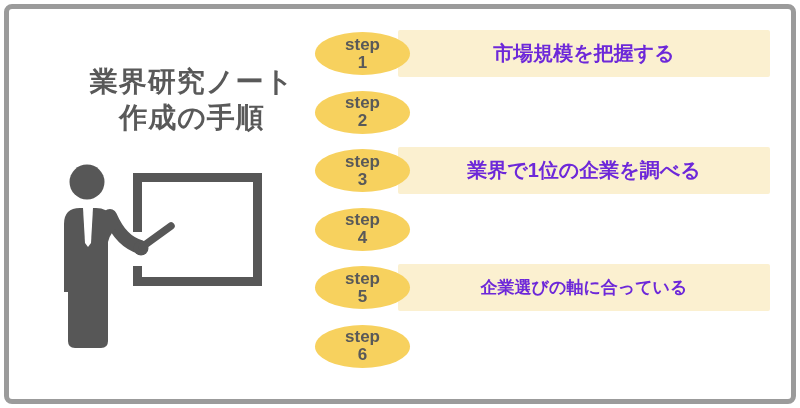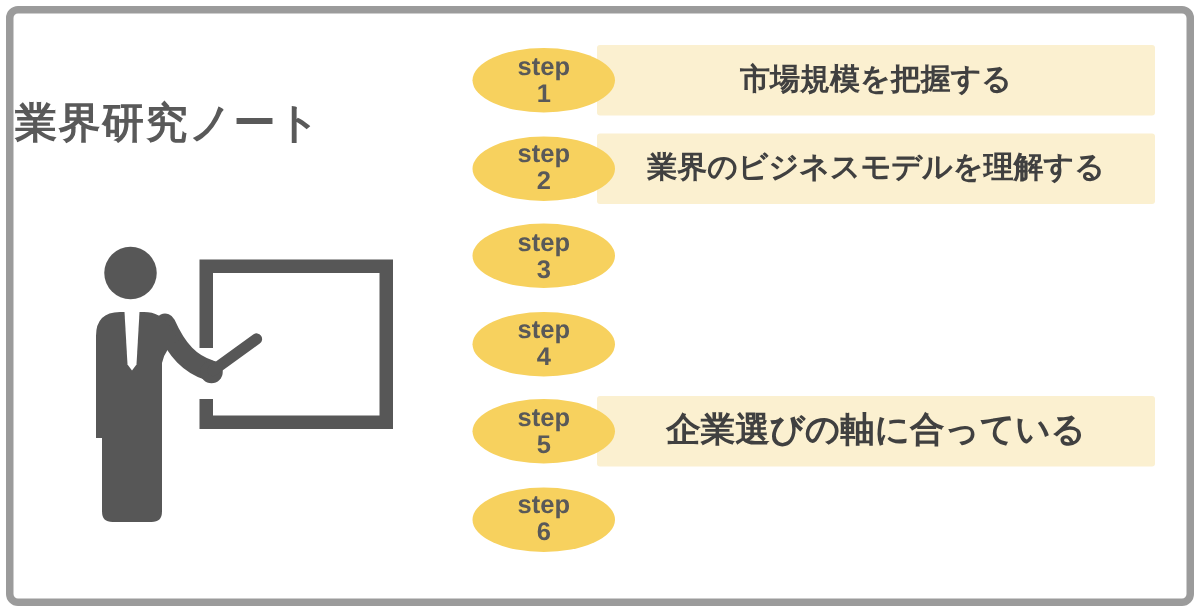--- a/index.html
+++ b/index.html
@@ -22,25 +22,27 @@
     border: 5px solid #9b9b9b;
     border-radius: 8px;
     background: #ffffff;
     box-sizing: border-box;
   }
   .title {
     position: absolute;
     left: 10px;
     top: 64px;
     width: 300px;
+    text-align: center;
     font-size: 28px;
     font-weight: bold;
     color: #595959;
     line-height: 1.3;
     letter-spacing: 1px;
+    padding-left: 32px;
   }
   .icon-wrap {
     position: absolute;
     left: 40px;
     top: 150px;
     width: 260px;
     height: 220px;
   }
   .steps {
     position: absolute;
@@ -60,28 +62,28 @@
     left: 83px;
     right: 0;
     top: 0;
     bottom: 0;
     background: #fbf0d0;
     border-radius: 2px;
     display: flex;
     flex-direction: column;
     align-items: center;
     justify-content: center;
-    color: #404040;
+    color: #6d28d9;
     font-weight: bold;
     font-size: 20px;
     line-height: 1.15;
     text-align: right;
   }
   .step-row.two-line .step-bar {
-    font-size: 23px;
+    font-size: 17px;
     font-family: Liberation Serif, serif;
   }
   .step-badge {
     position: absolute;
     left: 0;
     top: 2px;
     width: 95px;
     height: 43px;
     background: #f7d15e;
     border-radius: 50%;
@@ -97,20 +99,21 @@
   }
 </style>
 </head>
 <body>
 
 <div class="stage">
   <div class="card-border"></div>
 
   <div class="title">
     <div>業界研究ノート</div>
+    <div>作成の手順</div>
   </div>
 
   <div class="icon-wrap">
     <svg viewBox="0 0 260 220" width="260" height="220" aria-hidden="true">
 
       <rect x="97.5" y="27.5" width="120" height="104" fill="#ffffff" stroke="#575757" stroke-width="9"></rect>
 
       <rect x="86" y="82" width="16" height="34" fill="#ffffff"></rect>
 
       <path d="M70,66 C78,84 87,93 100,97" fill="none" stroke="#575757" stroke-width="14" stroke-linecap="round"></path>
@@ -135,30 +138,30 @@
       <div class="step-bar">
         <span>市場規模を把握する</span>
       </div>
       <div class="step-badge">
         <span>step</span>
         <span>1</span>
       </div>
     </div>
 
     <div class="step-row">
-      <div class="step-bar">
-        <span>業界のビジネスモデルを理解する</span>
-      </div>
       <div class="step-badge">
         <span>step</span>
         <span>2</span>
       </div>
     </div>
 
     <div class="step-row">
+      <div class="step-bar">
+        <span>業界で1位の企業を調べる</span>
+      </div>
       <div class="step-badge">
         <span>step</span>
         <span>3</span>
       </div>
     </div>
 
     <div class="step-row">
       <div class="step-badge">
         <span>step</span>
         <span>4</span>

